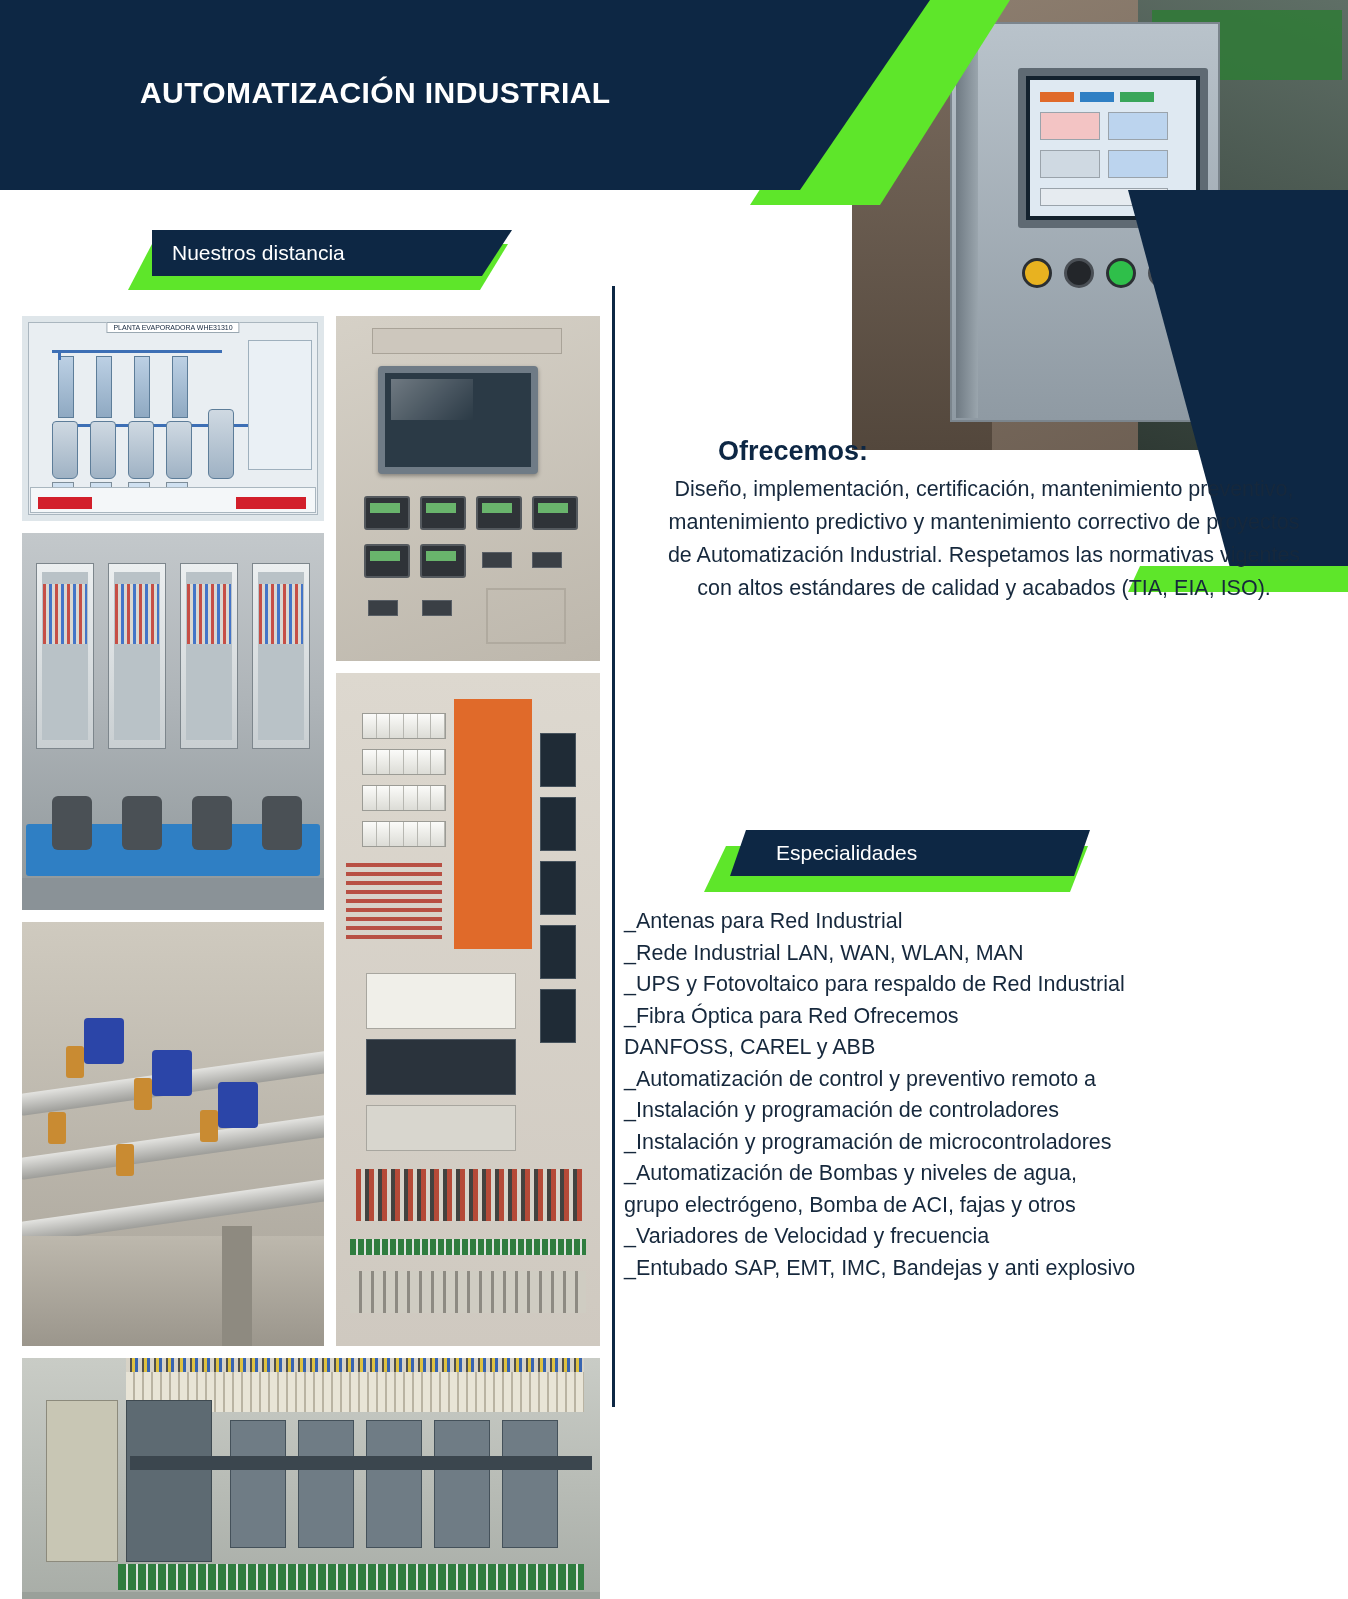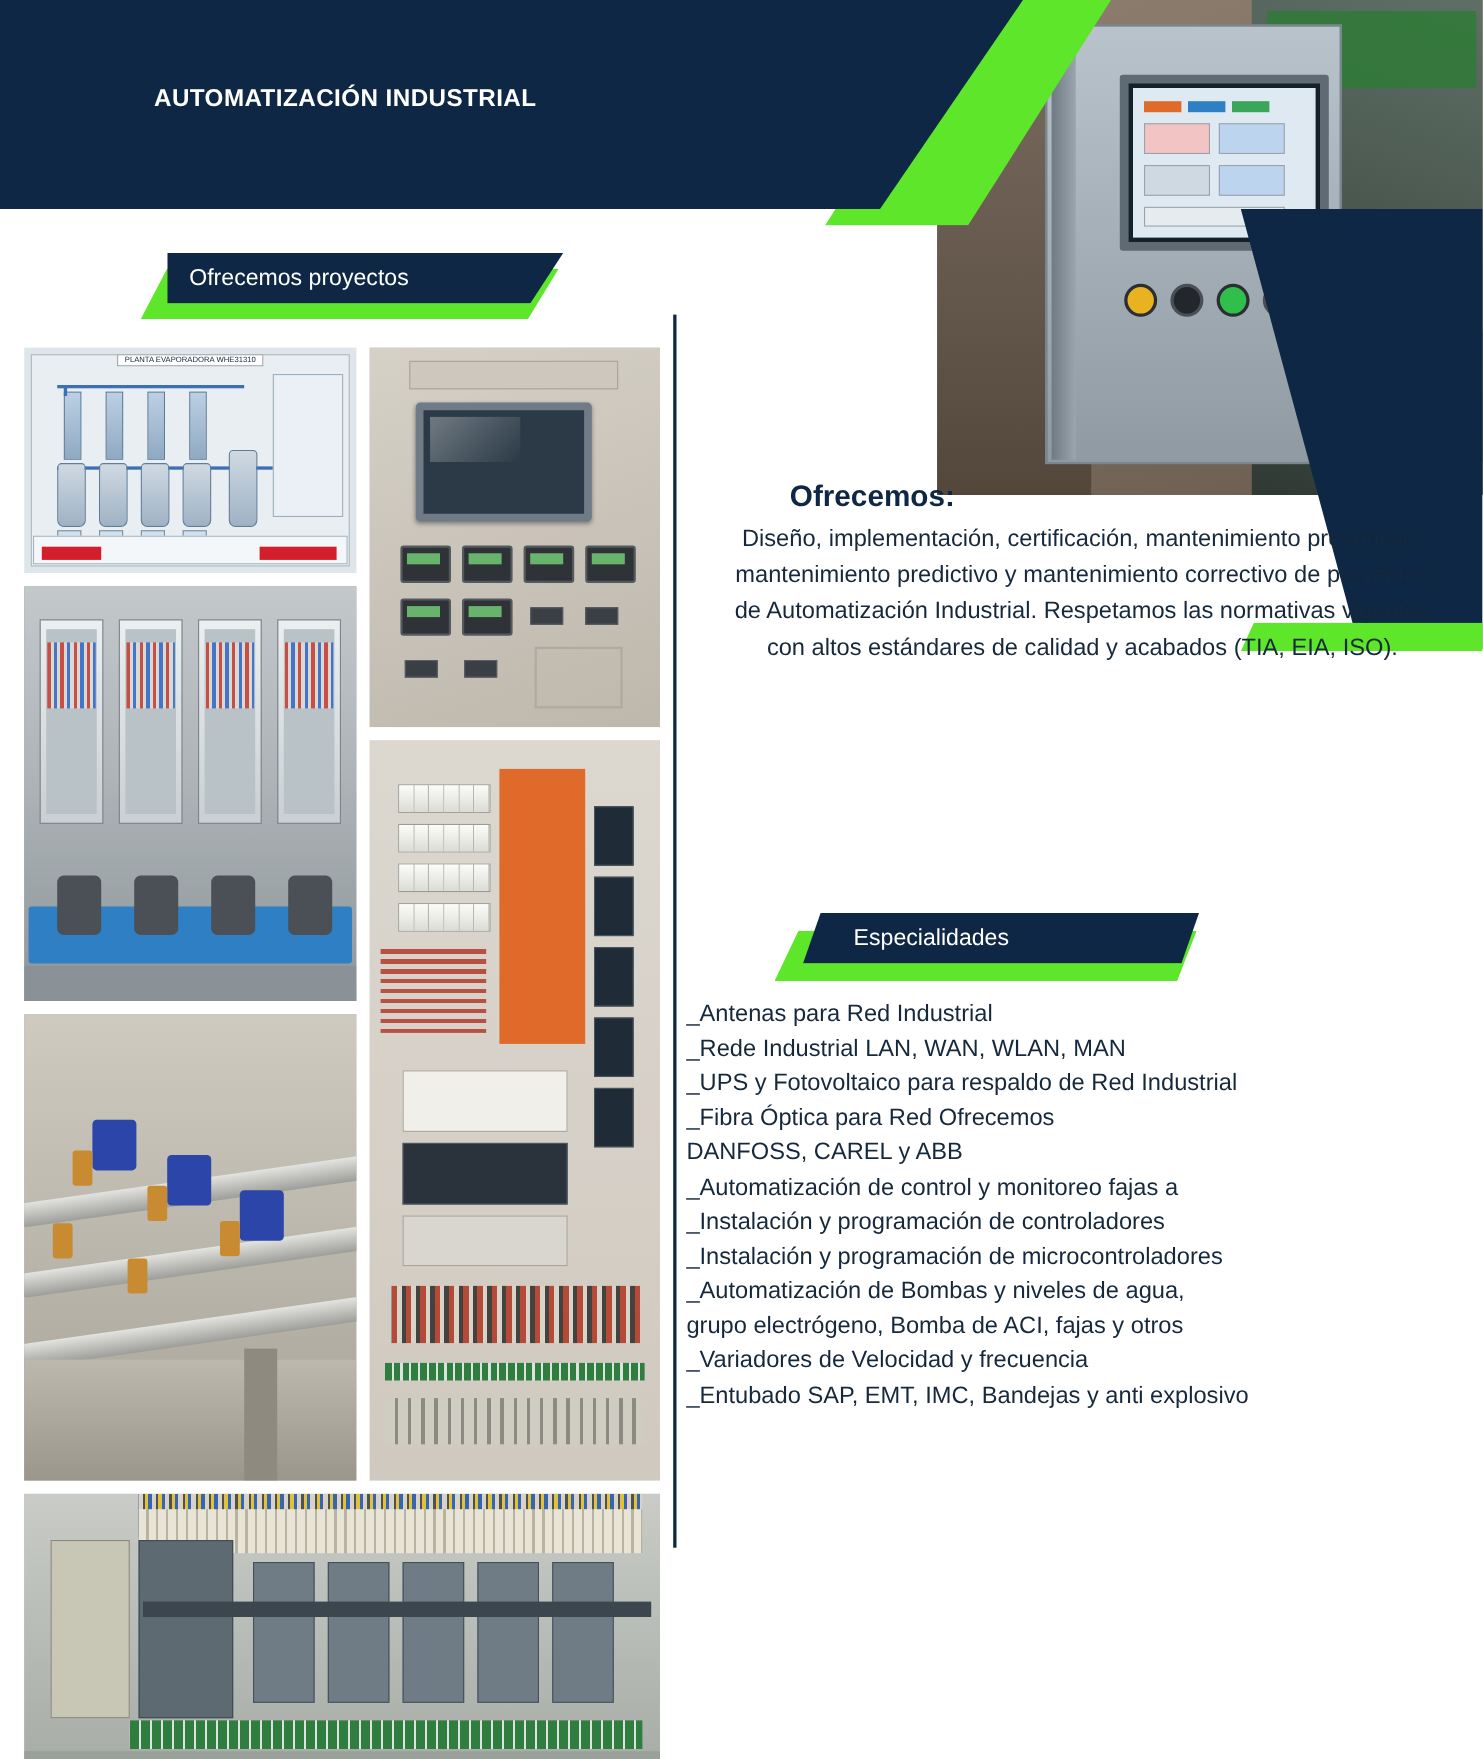--- a/index.html
+++ b/index.html
@@ -32,21 +32,21 @@
     left: 0; top: 0;
     width: 1010px; height: 205px;
     background: #5ee62a;
     clip-path: polygon(880px 0, 1010px 0, 880px 205px, 750px 205px);
     z-index: 4;
   }
   .header-title {
     position: absolute;
     left: 140px; top: 76px;
     color: #ffffff;
-    font-size: 22px;
+    font-size: 30px;
     font-weight: bold;
     letter-spacing: 0.4px;
     z-index: 6;
   }
 
   
   .hero-photo {
     position: absolute;
     left: 852px; top: 0;
     width: 496px; height: 450px;
@@ -287,21 +287,21 @@
     <div style="position:absolute;left:296px;top:258px;width:30px;height:30px;border-radius:50%;background:#23262a;border:3px solid #4a4f55;"></div>
 
     <div style="position:absolute;left:322px;top:246px;width:60px;height:60px;border-radius:50%;background:#e8c02a;border:3px solid #b99a1f;"></div>
     <div style="position:absolute;left:334px;top:258px;width:36px;height:36px;border-radius:50%;background:#c22a22;border:3px solid #7d1a14;"></div>
   </div>
   <div class="hero-dark-wedge"></div>
   <div class="hero-green-wedge"></div>
 
   <div class="ribbon-green" id="ribbon-projects-green"></div>
   <div class="ribbon" id="ribbon-projects">
-    <span>Ofrecemos proyectos</span>
+    <span>Nuestros distancia</span>
   </div>
 
   <div class="divider"></div>
 
   <div class="collage">
 
     <div class="ph" id="photo-scada">
       <div class="scada-frame"></div>
       <div class="scada-title">PLANTA EVAPORADORA WHE31310</div>
       <div class="scada-col" style="left:36px;"></div>
@@ -462,21 +462,21 @@
   <div class="ribbon" id="ribbon-specialties">
     <span>Especialidades</span>
   </div>
 
   <ul class="spec-list" id="spec-list">
       <li>_Antenas para Red Industrial</li>
       <li>_Rede Industrial LAN, WAN, WLAN, MAN</li>
       <li>_UPS y Fotovoltaico para respaldo de Red Industrial</li>
       <li>_Fibra Óptica para Red Ofrecemos</li>
       <li>DANFOSS, CAREL y ABB</li>
-      <li>_Automatización de control y monitoreo fajas a</li>
+      <li>_Automatización de control y preventivo remoto a</li>
       <li>_Instalación y programación de controladores</li>
       <li>_Instalación y programación de microcontroladores</li>
       <li>_Automatización de Bombas y niveles de agua,</li>
       <li>grupo electrógeno, Bomba de ACI, fajas y otros</li>
       <li>_Variadores de Velocidad y frecuencia</li>
       <li>_Entubado SAP, EMT, IMC, Bandejas y anti explosivo</li>
     </ul>
 
 </div>
 

